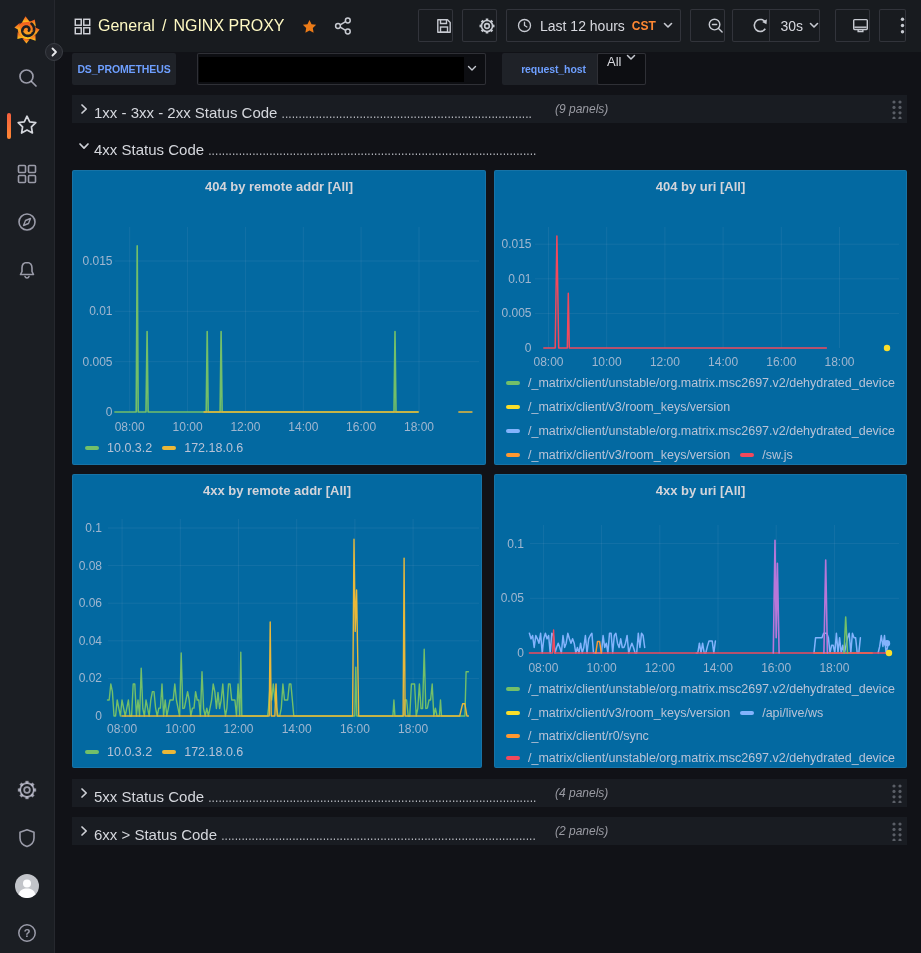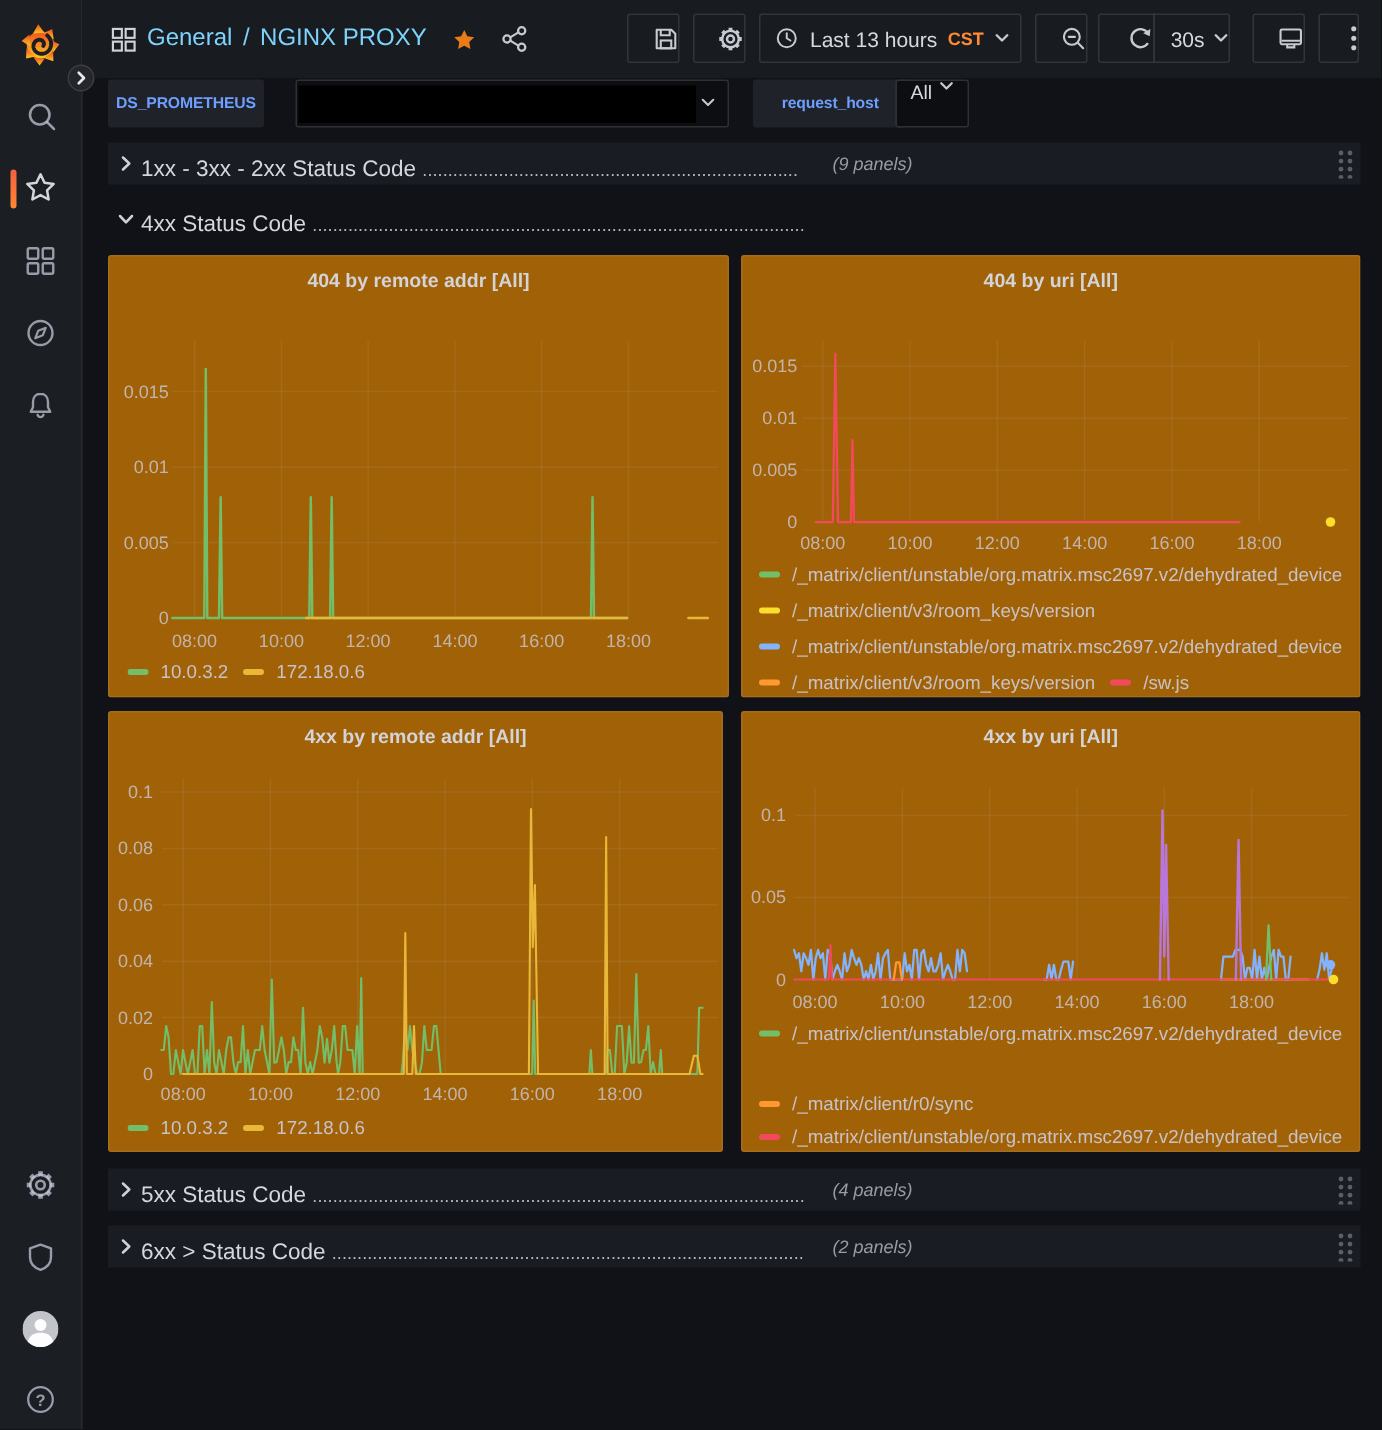--- a/index.html
+++ b/index.html
@@ -1,27 +1,27 @@
 <!DOCTYPE html>
 <html><head><meta charset="utf-8"><style>
 *{margin:0;padding:0;box-sizing:border-box}
 html,body{width:921px;height:953px;background:#111217;font-family:"Liberation Sans",sans-serif;overflow:hidden;position:relative}
 .abs{position:absolute}
 #side{left:0;top:0;width:55px;height:953px;background:#1b1e23;border-right:1px solid #26282e}
 #nav{left:55px;top:0;width:866px;height:52px;background:#181b1f}
 .navbtn{position:absolute;top:9px;height:33px;border:1px solid rgba(204,204,220,0.15);border-radius:2px;background:#181b1f;display:flex;align-items:center;justify-content:flex-end;color:#d8d9df}
-.crumb{color:#7dd3fc;font-size:16px}
+.crumb{color:#fef9c3;font-size:16px}
 .lbl{position:absolute;top:53px;height:32px;background:#1f2228;border-radius:2px;display:flex;align-items:center;justify-content:center;color:#6e9fff;font-weight:bold;font-size:10.5px;letter-spacing:-0.1px}
 .sel{position:absolute;top:53px;height:32px;background:#0d0e12;border:1px solid rgba(204,204,220,0.18);border-radius:2px}
 .rowhead{position:absolute;left:72px;width:835px;height:28px;color:#d5d7dd;font-size:15px;font-weight:normal;white-space:nowrap;overflow:hidden;line-height:36px}
 .rowstrip{background:#191c22}
 .rtitle{margin-left:22px}
 .pcount{position:absolute;font-size:12px;font-style:italic;font-weight:normal;color:#9a9ba3}
 .dots{font-size:12px;letter-spacing:0.05px;color:rgba(212,214,221,0.85)}
-.panel{position:absolute;background:#a16207;border:1px solid rgba(204,204,220,0.10);border-radius:2px}
+.panel{position:absolute;background:#0369a1;border:1px solid rgba(204,204,220,0.10);border-radius:2px}
 .ptitle{position:absolute;left:0;right:0;top:8px;text-align:center;font-size:13px;font-weight:bold;color:#d3d4da}
 .legend{position:absolute;font-size:12.5px;color:rgba(204,204,220,0.9);white-space:nowrap;overflow:hidden;line-height:16px}
 .dash{display:inline-block;width:14px;height:4px;border-radius:2px;vertical-align:middle;margin-right:8px;position:relative;top:-1px}
 .lseg{margin-right:10px}
 </style></head><body>
 <div id="side" class="abs">
 <svg class="abs" style="left:14px;top:14px" width="26" height="30" viewBox="0 0 26 30">
 <defs>
         <linearGradient id="lg" x1="0" y1="0" x2="0" y2="1">
 <stop offset="0" stop-color="#f0511d"></stop>
@@ -143,21 +143,21 @@
           <line x1="0" y1="-6.8" x2="0" y2="-10" stroke-width="3.4" transform="rotate(270)"></line>
           <line x1="0" y1="-6.8" x2="0" y2="-10" stroke-width="3.4" transform="rotate(315)"></line>
         </g>
       </svg>
     </div>
 <div class="navbtn" style="left:451px;width:175px;justify-content:flex-start;padding-left:10px">
 <svg width="15" height="15" viewBox="0 0 16 16" style="margin-right:8px">
         <circle cx="8" cy="8" r="6.4" stroke="#c7cad1" stroke-width="1.4" fill="none"></circle>
         <path d="M8 4.5 L8 8 L10.6 9.6" stroke="#c7cad1" stroke-width="1.4" fill="none" stroke-linecap="round"></path>
       </svg>
-<span style="font-size:14px">Last 13 hours</span>
+<span style="font-size:14px">Last 12 hours</span>
       <span style="color:#ff8833;font-weight:bold;font-size:12px;margin-left:7px">CST</span>
 <svg width="10" height="7" viewBox="0 0 10 7" style="margin-left:7px">
         <path d="M1.5 1.5 L5 5 L8.5 1.5" stroke="#c7cad1" stroke-width="1.6" fill="none" stroke-linecap="round" stroke-linejoin="round"></path>
       </svg>
     </div>
 <div class="navbtn" style="left:635px;width:35px">
       <svg width="17" height="17" viewBox="0 0 18 18">
         <g stroke="#c7cad1" stroke-width="1.5" fill="none">
           <circle cx="8" cy="8" r="5.6"></circle>
           <line x1="12.2" y1="12.2" x2="16" y2="16" stroke-linecap="round"></line>
@@ -379,14 +379,15 @@
 <path d="M383.1 178 L384.7 171.4 L386.3 160.5 L387.9 171.4 L389.5 160.5 L391.1 178 L392.7 171.4" fill="none" stroke="#83b3fc" stroke-width="1.5" stroke-linejoin="round" stroke-linecap="round"></path>
 <path d="M34.4 178 L57.1 178 L57.6 178 L58.6 155 L59.6 178 L60.6 178 L393.8 178" fill="none" stroke="#f2495c" stroke-width="1.4" stroke-linejoin="round" stroke-linecap="round"></path>
 <path d="M100.8 178 L102.5 166.5 L104.6 166.5 L106.3 178" fill="none" stroke="#ff9830" stroke-width="1.5" stroke-linejoin="round" stroke-linecap="round"></path>
 <path d="M278.3 178 L280 65.3 L281.2 162.7 L282.4 88.3 L284.1 178" fill="none" stroke="#b877d9" stroke-width="1.6" stroke-linejoin="round" stroke-linecap="round"></path>
 <path d="M328.9 178 L330.7 85 L332.4 178" fill="none" stroke="#b877d9" stroke-width="1.6" stroke-linejoin="round" stroke-linecap="round"></path>
 <path d="M349 178 L350.7 141.9 L352.5 178" fill="none" stroke="#73bf69" stroke-width="1.5" stroke-linejoin="round" stroke-linecap="round"></path>
 <circle cx="392" cy="168.2" r="3.2" fill="#83b3fc"></circle>
 <circle cx="394" cy="178" r="3.2" fill="#fade2a"></circle>
 </svg>
 <div class="legend" style="left:11px;top:206px;width:396px"><span class="dash" style="background:#73bf69"></span>/_matrix/client/unstable/org.matrix.msc2697.v2/dehydrated_device</div>
+<div class="legend" style="left:11px;top:230px;width:396px"><span class="dash" style="background:#fade2a"></span><span class="lseg">/_matrix/client/v3/room_keys/version</span><span class="dash" style="background:#83b3fc"></span><span>/api/live/ws</span></div>
 <div class="legend" style="left:11px;top:253px;width:396px"><span class="dash" style="background:#ff9830"></span>/_matrix/client/r0/sync</div>
 <div class="legend" style="left:11px;top:275px;width:396px"><span class="dash" style="background:#f2495c"></span>/_matrix/client/unstable/org.matrix.msc2697.v2/dehydrated_device</div>
 </div>
 </body></html>

